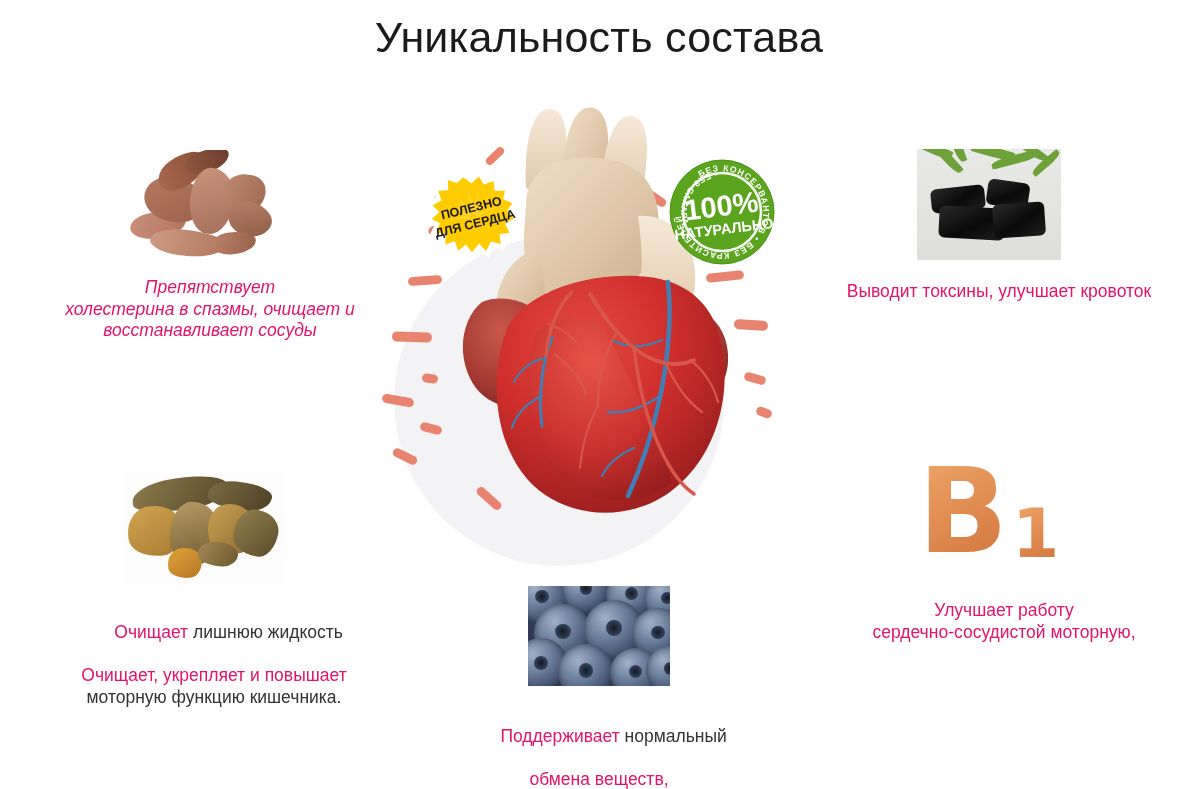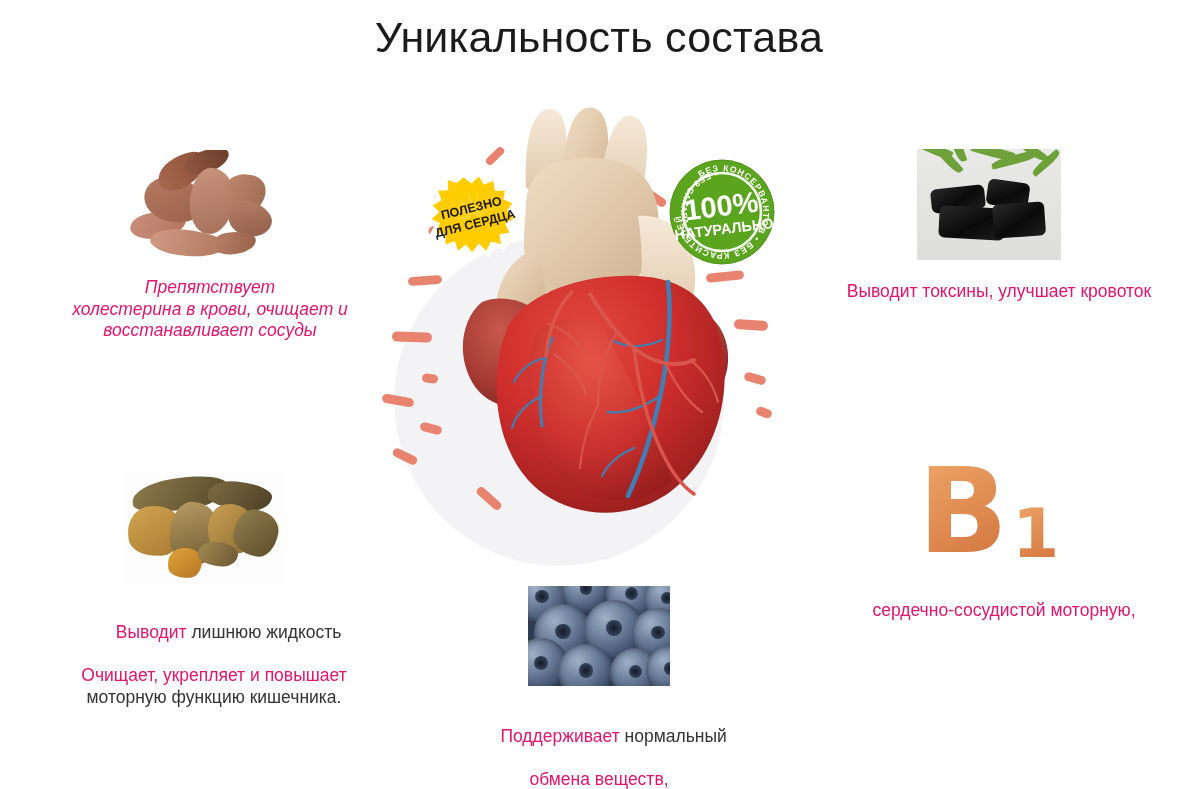--- a/index.html
+++ b/index.html
@@ -92,21 +92,21 @@
       <div class="chip" style="left:62px;top:18px;width:44px;height:66px;background:linear-gradient(160deg,#c9937c,#a5705a);transform:rotate(6deg);"></div>
       <div class="chip" style="left:96px;top:24px;width:42px;height:38px;background:linear-gradient(130deg,#c08a70,#9c6850);transform:rotate(-14deg);"></div>
       <div class="chip" style="left:100px;top:52px;width:44px;height:34px;background:linear-gradient(150deg,#b8816a,#8f5b45);transform:rotate(18deg);"></div>
       <div class="chip" style="left:22px;top:80px;width:76px;height:26px;background:linear-gradient(100deg,#cf9a84,#b0775f);transform:rotate(5deg);"></div>
       <div class="chip" style="left:84px;top:82px;width:44px;height:22px;background:linear-gradient(110deg,#bb8269,#96614a);transform:rotate(-6deg);"></div>
     </div>
   </div>
 
   <div class="caption" style="left:10px;top:277px;width:400px;font-style:italic;">
     <span class="ln pink">Препятствует</span>
-    <span class="ln pink">холестерина в крови, очищает и</span>
+    <span class="ln pink">холестерина в спазмы, очищает и</span>
     <span class="ln pink">восстанавливает сосуды</span>
   </div>
 
   <div class="thumb charcoal" style="left:917px;top:149px;width:144px;height:111px;">
     <div class="inner">
       <div class="bg"></div>
       <div class="leaf" style="left:2px;top:-4px;width:34px;height:10px;transform:rotate(24deg);"></div>
       <div class="leaf" style="left:10px;top:4px;width:40px;height:9px;transform:rotate(48deg);"></div>
       <div class="leaf" style="left:26px;top:-6px;width:30px;height:9px;transform:rotate(70deg);"></div>
       <div class="leaf" style="left:54px;top:-2px;width:44px;height:10px;transform:rotate(16deg);"></div>
@@ -132,21 +132,21 @@
       <div class="lump" style="left:46px;top:30px;width:48px;height:62px;background:linear-gradient(160deg,#b79b63,#6f5c33);transform:rotate(3deg);"></div>
       <div class="lump" style="left:84px;top:32px;width:46px;height:50px;background:linear-gradient(140deg,#caa053,#8e6d33);transform:rotate(-6deg);"></div>
       <div class="lump" style="left:110px;top:38px;width:44px;height:46px;background:linear-gradient(130deg,#93804f,#5c4c2a);transform:rotate(10deg);"></div>
       <div class="lump" style="left:44px;top:76px;width:34px;height:30px;background:linear-gradient(150deg,#e0a23b,#b47723);transform:rotate(-3deg);"></div>
       <div class="lump" style="left:74px;top:70px;width:40px;height:24px;background:linear-gradient(120deg,#a58a54,#6b572f);transform:rotate(6deg);"></div>
     </div>
   </div>
 
   <div class="caption" style="left:18px;top:600px;width:392px;">
     <span class="ln">
-      <span class="pink">Выводит </span><span class="dark">лишнюю жидкость</span>
+      <span class="pink">Очищает </span><span class="dark">лишнюю жидкость</span>
     </span>
     <span class="ln pink">Очищает, укрепляет и повышает</span>
     <span class="ln dark">моторную функцию кишечника.</span>
   </div>
 
   <div class="thumb berries" style="left:528px;top:586px;width:142px;height:100px;">
     <div class="inner">
       <div class="b" style="left:-12px;top:-14px;width:52px;height:52px;"></div>
       <div class="b" style="left:34px;top:-20px;width:48px;height:48px;"></div>
       <div class="b" style="left:78px;top:-16px;width:50px;height:50px;"></div>
@@ -175,20 +175,21 @@
                   background:linear-gradient(150deg,#f0a86a,#d0713a);
                   -webkit-background-clip:text;background-clip:text;color:transparent;
                   text-shadow:none;">B</div>
       <div class="vb-letter" style="left:112px;top:36px;font-size:68px;
                   background:linear-gradient(150deg,#f0a86a,#d0713a);
                   -webkit-background-clip:text;background-clip:text;color:transparent;">1</div>
     </div>
   </div>
 
   <div class="caption" style="left:810px;top:600px;width:388px;">
+    <span class="ln pink">Улучшает работу</span>
     <span class="ln pink">сердечно-сосудистой моторную,</span>
   </div>
 
   <div class="heart-wrap">
     <div class="halo"></div>
 
     <div class="dash" style="left:32px;top:180px;width:34px;height:9px;transform:rotate(-4deg);"></div>
     <div class="dash" style="left:16px;top:236px;width:40px;height:10px;transform:rotate(2deg);"></div>
     <div class="dash" style="left:6px;top:300px;width:32px;height:9px;transform:rotate(10deg);"></div>
     <div class="dash" style="left:44px;top:328px;width:22px;height:9px;transform:rotate(14deg);"></div>

